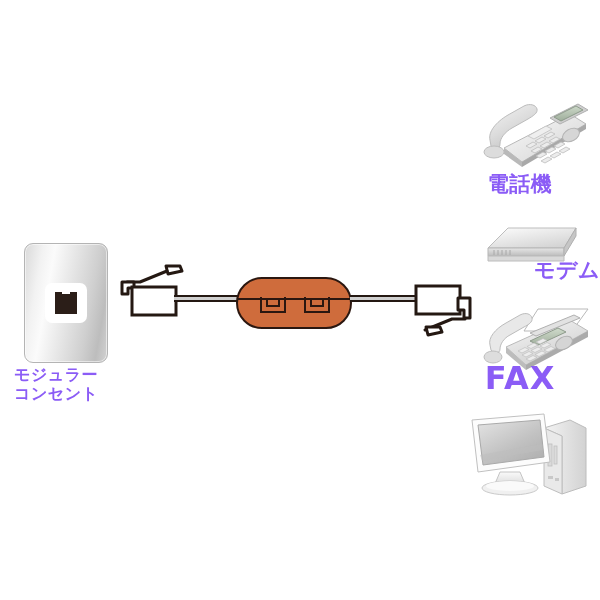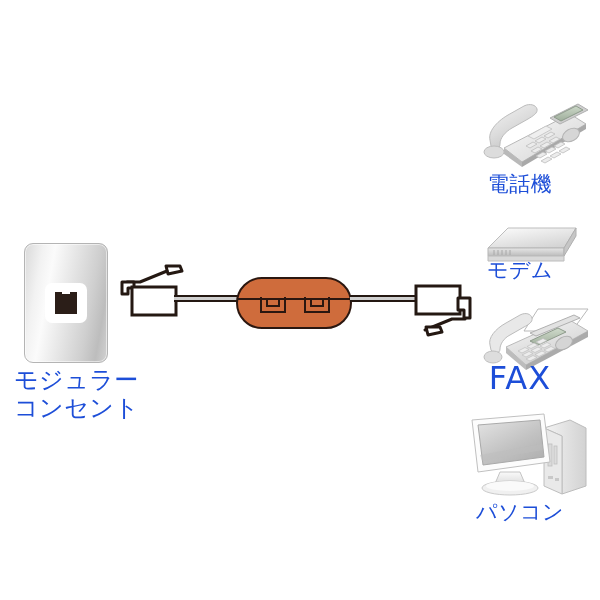--- a/index.html
+++ b/index.html
@@ -17,39 +17,39 @@
     height: 600px;
     background: #ffffff;
     overflow: hidden;
   }
   .abs { position: absolute; }
 
   
   .label {
     position: absolute;
     font-family: "DejaVu Sans", "Liberation Sans", sans-serif;
-    color: #1d4ed8;
-    font-weight: 400;
+    color: #8b5cf6;
+    font-weight: 700;
     letter-spacing: 0.5px;
     white-space: pre;
     line-height: 1.18;
   }
   .label-outlet {
     left: 14px;
     top: 366px;
-    font-size: 24px;
+    font-size: 16px;
     text-align: left;
   }
   .label-right {
     width: 160px;
     text-align: center;
     font-size: 21px;
   }
   .label-phone { left: 440px; top: 172px; }
-  .label-modem { left: 440px; top: 258px; }
+  .label-modem { left: 440px; top: 258px; text-align: right; }
   .label-fax   { left: 440px; top: 360px; font-size: 32px; letter-spacing: 1px; }
   .label-pc    { left: 440px; top: 500px; }
 
   
   .plate-wrap { left: 24px; top: 243px; width: 84px; height: 120px; }
   .plate {
     width: 100%;
     height: 100%;
     border-radius: 9px;
     background: linear-gradient(100deg,
@@ -324,15 +324,14 @@
     </g>
 
     <polygon points="34,62 54,62 60,76 28,76" fill="url(#gStand)" stroke="#c4c4c4" stroke-width="1"></polygon>
     <ellipse cx="44" cy="78" rx="28" ry="7" fill="#f0f0f0" stroke="#cacaca" stroke-width="1"></ellipse>
     <ellipse cx="44" cy="76" rx="24" ry="5" fill="#fafafa"></ellipse>
 
     <polygon points="6,10 78,4 84,52 12,62" fill="#fcfcfc" stroke="#c0c0c0" stroke-width="1"></polygon>
     <polygon points="12,15 74,10 78,47 17,55" fill="url(#gScreen)" stroke="#a9a9a9" stroke-width="1"></polygon>
     <polygon points="14,45 76,34 77,40 16,51" fill="#bdbdbd" opacity="0.5"></polygon>
   </svg>
-  <div class="label label-right label-pc">パソコン</div>
 
 </div>
 
 </body></html>

